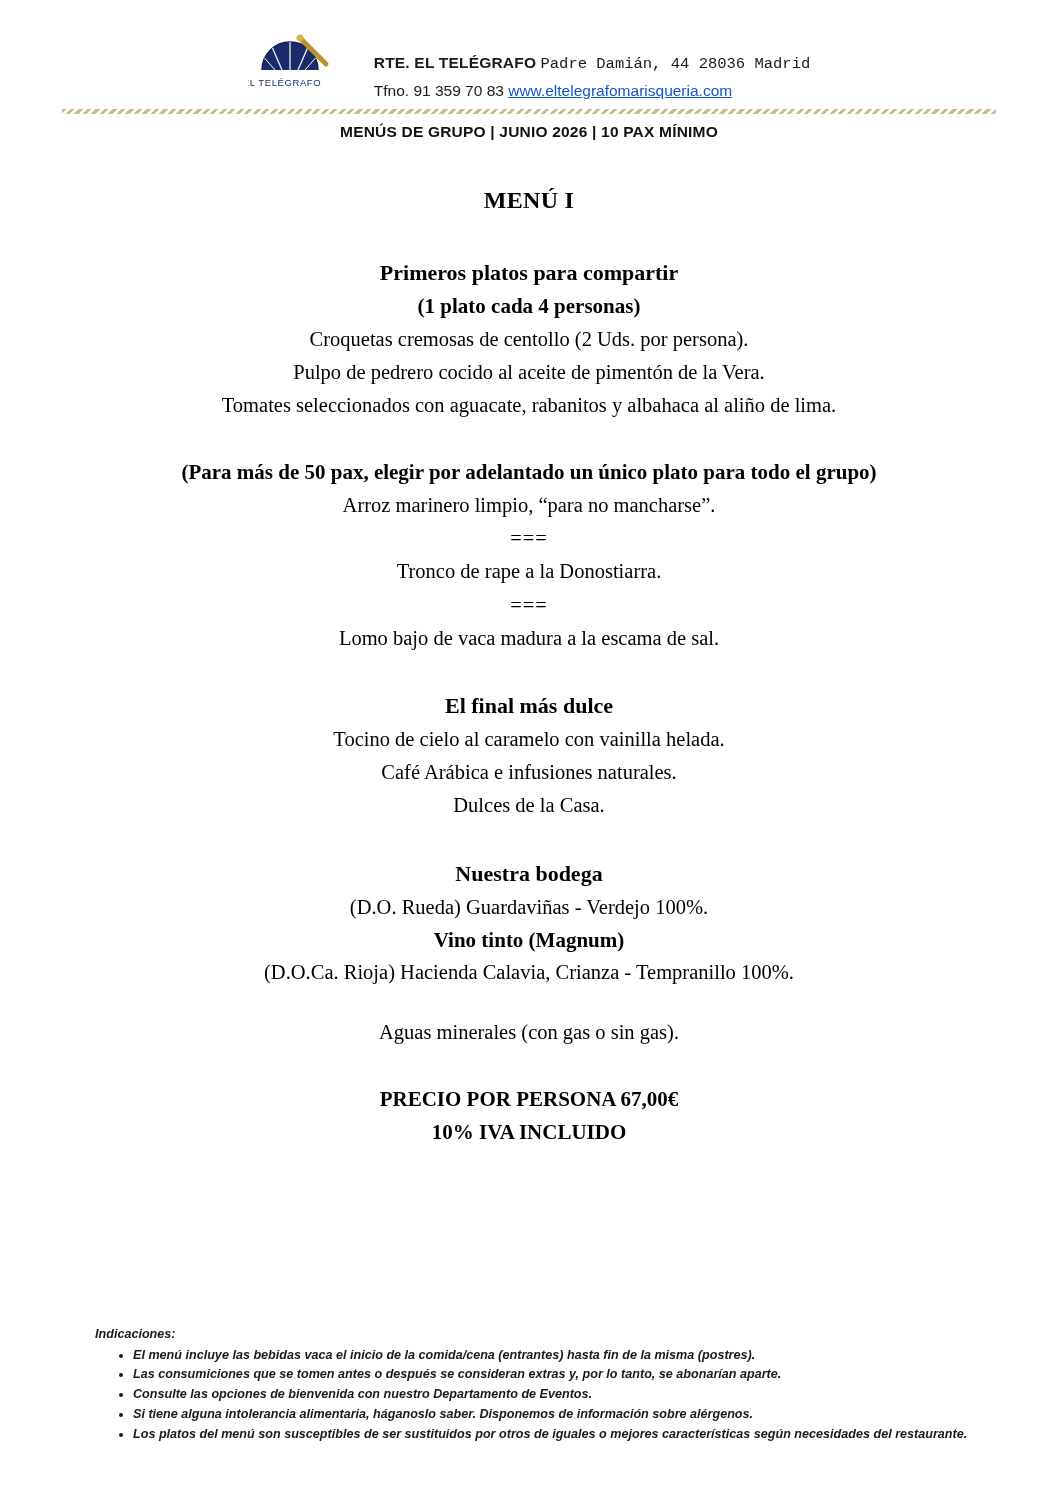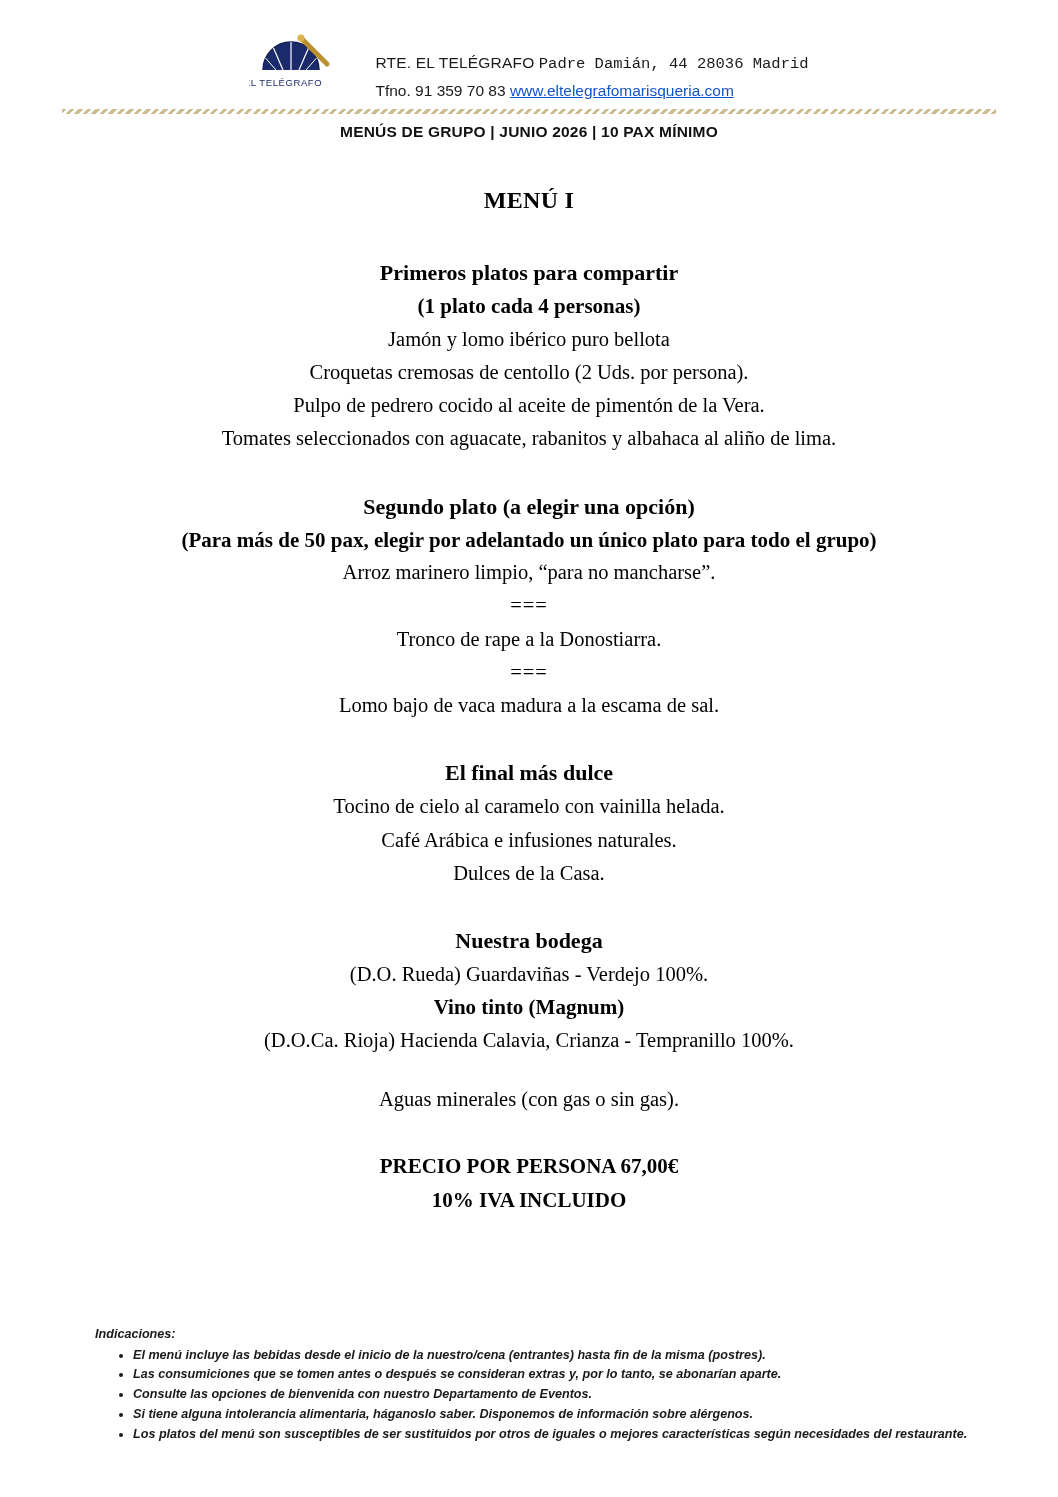--- a/index.html
+++ b/index.html
@@ -41,21 +41,21 @@
 
   .header-text {
     padding-top: 16px;
     font-family: "Liberation Sans", sans-serif;
     font-size: 15.5px;
     line-height: 1.65;
     color: #1a1a1a;
     white-space: nowrap;
   }
   .header-text .brand {
-    font-weight: normal;
+    font-weight: bold;
     letter-spacing: 0.2px;
   }
   .header-text .addr { font-weight: normal; font-family: Liberation Mono, monospace; }
   .header-text .tel { font-weight: normal; }
   .header-text .web {
     color: #1154cc;
     text-decoration: underline;
   }
 
   .rule {
@@ -186,28 +186,26 @@
 
   <div class="rule"></div>
 
   <div class="subheader">MENÚS DE GRUPO | JUNIO 2026 | 10 PAX MÍNIMO</div>
 
   <div class="menu-title">MENÚ I</div>
 
   <div class="section first">
     <div class="s-head">Primeros platos para compartir</div>
     <div class="s-sub">(1 plato cada 4 personas)</div>
-    <div class="s-line">Jamón y lomo ibérico puro bellota</div>
     <div class="s-line">Croquetas cremosas de centollo (2 Uds. por persona).</div>
     <div class="s-line">Pulpo de pedrero cocido al aceite de pimentón de la Vera.</div>
     <div class="s-line">Tomates seleccionados con aguacate, rabanitos y albahaca al aliño de lima.</div>
   </div>
 
   <div class="section">
-    <div class="s-head">Segundo plato (a elegir una opción)</div>
     <div class="s-sub">(Para más de 50 pax, elegir por adelantado un único plato para todo el grupo)</div>
     <div class="s-line">Arroz marinero limpio, “para no mancharse”.</div>
     <div class="sep">===</div>
     <div class="s-line">Tronco de rape a la Donostiarra.</div>
     <div class="sep">===</div>
     <div class="s-line">Lomo bajo de vaca madura a la escama de sal.</div>
   </div>
 
   <div class="section">
     <div class="s-head">El final más dulce</div>
@@ -226,21 +224,21 @@
   </div>
 
   <div class="section">
     <div class="price">PRECIO POR PERSONA 67,00€</div>
     <div class="price">10% IVA INCLUIDO</div>
   </div>
 
   <div class="notes">
     <div class="notes-title">Indicaciones:</div>
     <ul>
-      <li>El menú incluye las bebidas desde el inicio de la nuestro/cena (entrantes) hasta fin de la misma (postres).</li>
+      <li>El menú incluye las bebidas vaca el inicio de la comida/cena (entrantes) hasta fin de la misma (postres).</li>
       <li>Las consumiciones que se tomen antes o después se consideran extras y, por lo tanto, se abonarían aparte.</li>
       <li>Consulte las opciones de bienvenida con nuestro Departamento de Eventos.</li>
       <li>Si tiene alguna intolerancia alimentaria, háganoslo saber. Disponemos de información sobre alérgenos.</li>
       <li>Los platos del menú son susceptibles de ser sustituidos por otros de iguales o mejores características según necesidades del restaurante.</li>
     </ul>
   </div>
 
 </div>
 
 </body></html>

